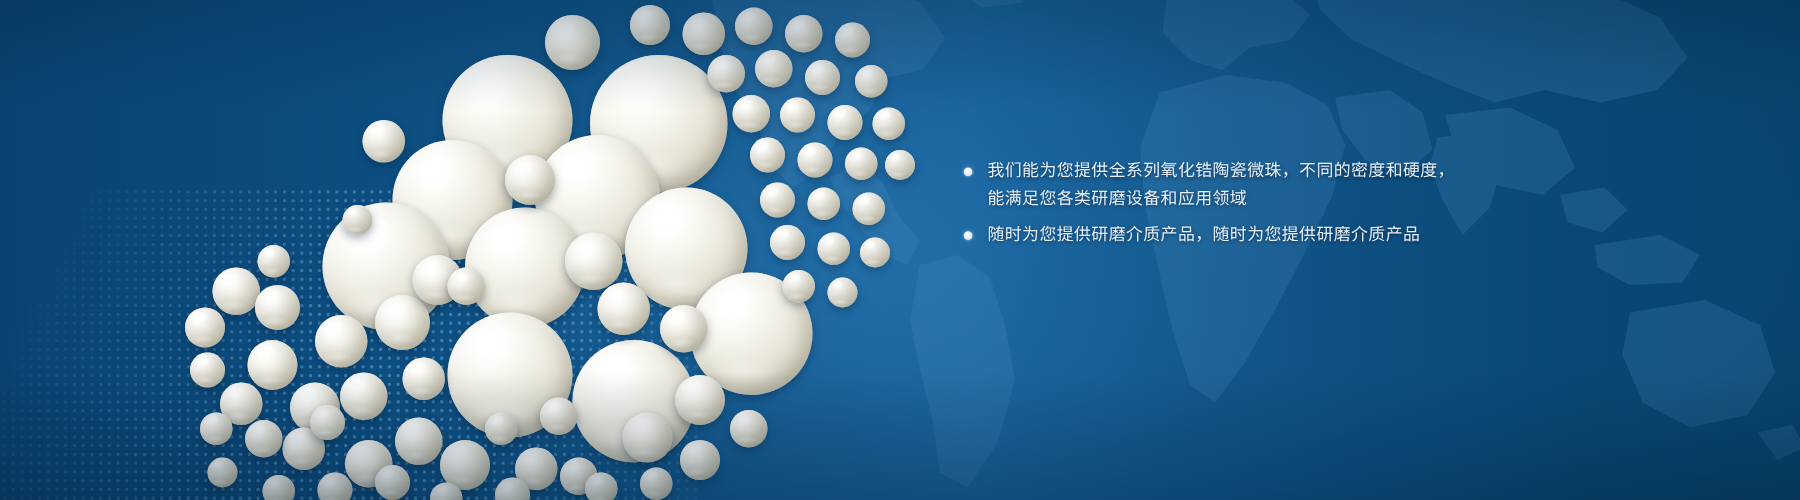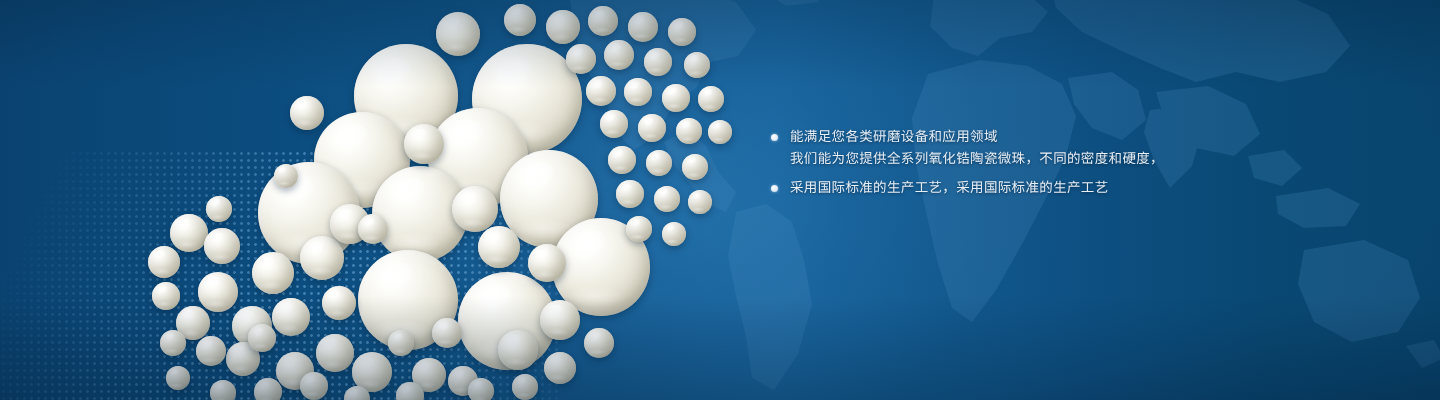--- a/index.html
+++ b/index.html
@@ -304,23 +304,23 @@
     <div class="bead" style="left:388px;top:330px;width:26px;height:26px;"></div>
   </div>
 
   <div class="bg-vignette"></div>
   <div class="bg-topshade"></div>
 
   <div class="copy">
     <ul class="points">
       <li class="point">
         <span class="dot"></span>
+        <span class="point-line">我们能为您提供全系列氧化锆陶瓷微珠，不同的密度和硬度，</span>
         <span class="point-line">能满足您各类研磨设备和应用领域</span>
-        <span class="point-line">我们能为您提供全系列氧化锆陶瓷微珠，不同的密度和硬度，</span>
       </li>
       <li class="point">
         <span class="dot"></span>
-        <span class="point-line">采用国际标准的生产工艺，采用国际标准的生产工艺</span>
+        <span class="point-line">随时为您提供研磨介质产品，随时为您提供研磨介质产品</span>
       </li>
     </ul>
   </div>
 
 </div>
 
 </body></html>

